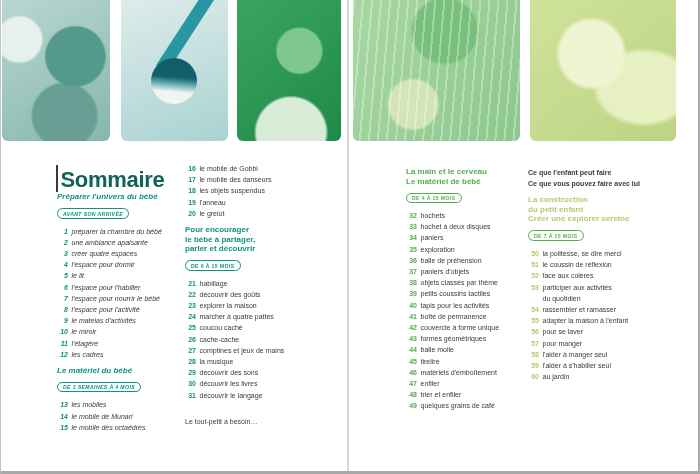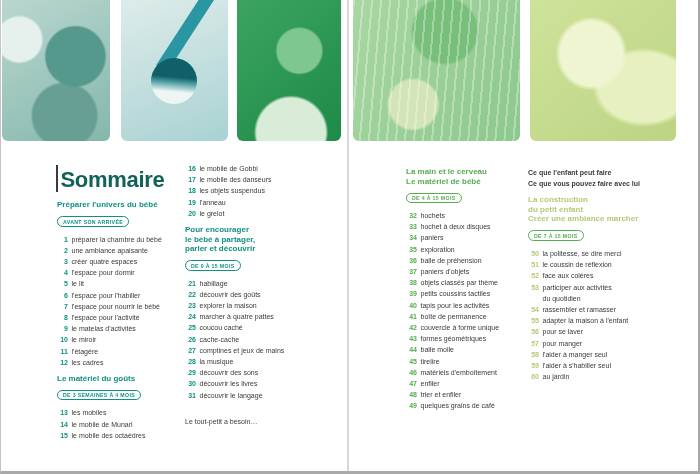--- a/index.html
+++ b/index.html
@@ -79,21 +79,21 @@
   </div>
   <div class="photo photo-baby-portrait"></div>
   <div class="photo photo-hand-cup"></div>
   <div class="photo photo-baby-hand"></div>
 
   <div class="title-wrap">
     <span class="title-bar"></span>
     <h1 class="page-title">Sommaire</h1>
   </div>
 
-  <div class="col" style="left:57px;top:200px;width:124px;">
+  <div class="col" style="left:57px;top:192px;width:124px;font-style:italic;">
       <div class="heading theme-teal">
     <div>
           <div class="hl">Préparer l'univers du bébé</div>
         </div>
     <span class="badge">AVANT SON ARRIVÉE</span>
   </div>
       <div class="items theme-teal">
         <div class="row">
     <span class="num">1</span>
     <span class="lbl">préparer la chambre du bébé</span>
@@ -138,21 +138,21 @@
     <span class="num">11</span>
     <span class="lbl">l'étagère</span>
   </div>
         <div class="row">
     <span class="num">12</span>
     <span class="lbl">les cadres</span>
   </div>
       </div>
       <div class="heading theme-teal">
     <div>
-          <div class="hl">Le matériel du goûts</div>
+          <div class="hl">Le matériel du bébé</div>
         </div>
     <span class="badge">DE 3 SEMAINES À 4 MOIS</span>
   </div>
       <div class="items theme-teal">
         <div class="row">
     <span class="num">13</span>
     <span class="lbl">les mobiles</span>
   </div>
         <div class="row">
     <span class="num">14</span>
@@ -326,21 +326,21 @@
   </div>
       </div>
     </div>
   <div class="col" style="left:528px;top:167px;width:152px;">
       <div class="textline bold">Ce que l'enfant peut faire</div>
       <div class="textline bold">Ce que vous pouvez faire avec lui</div>
       <div class="heading theme-lime">
     <div>
           <div class="hl">La construction</div>
           <div class="hl">du petit enfant</div>
-          <div class="hl">Créer une ambiance marcher</div>
+          <div class="hl">Créer une explorer sereine</div>
         </div>
     <span class="badge">DE 7 À 15 MOIS</span>
   </div>
       <div class="items theme-lime">
         <div class="row">
     <span class="num">50</span>
     <span class="lbl">la politesse, se dire merci</span>
   </div>
         <div class="row">
     <span class="num">51</span>

